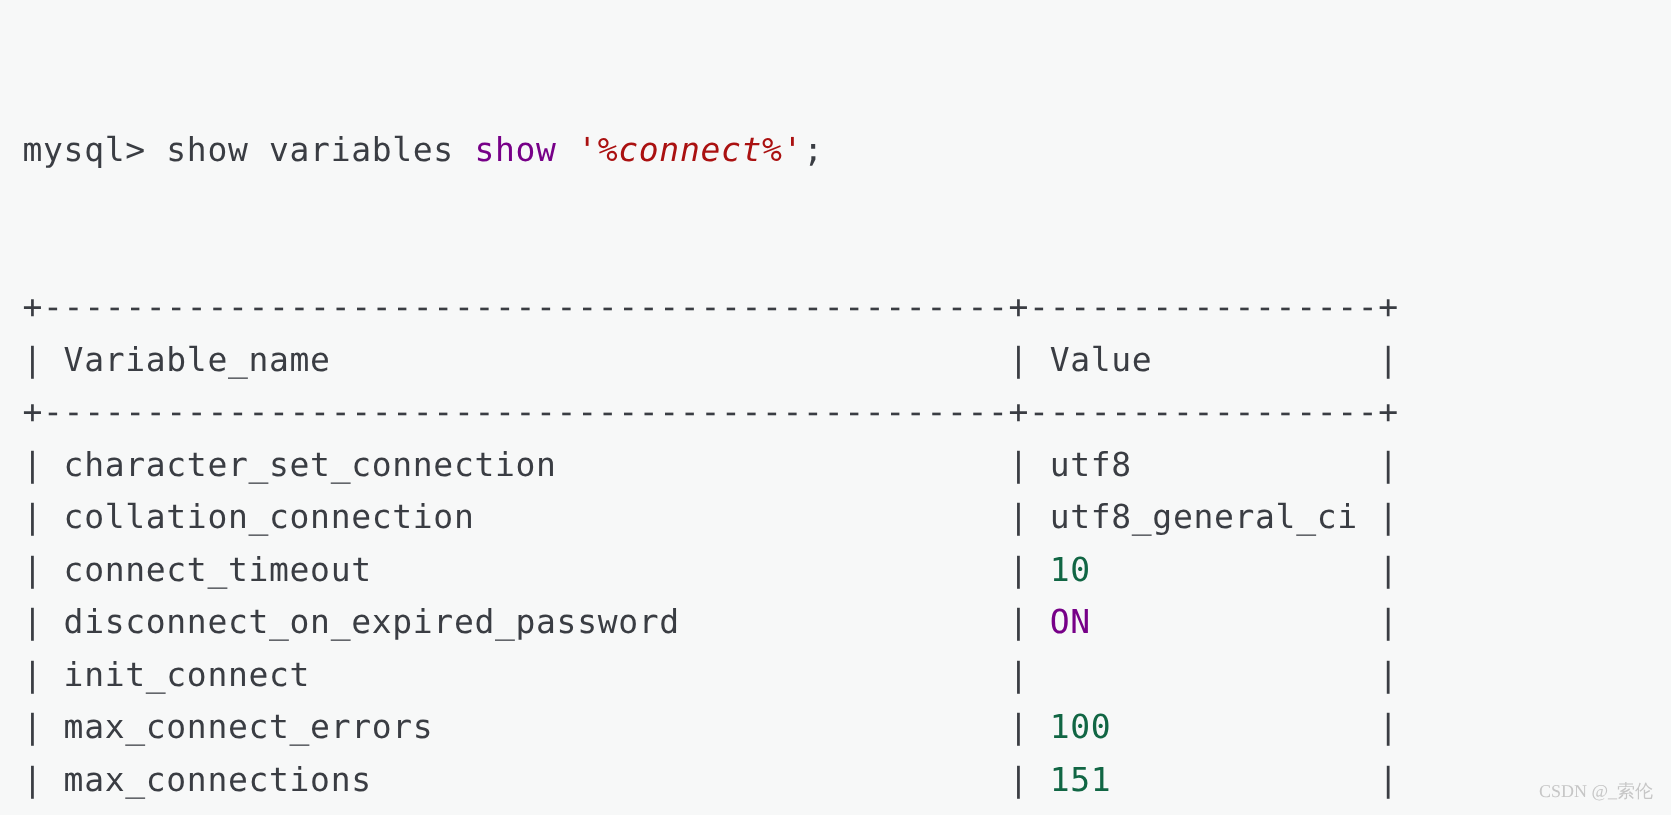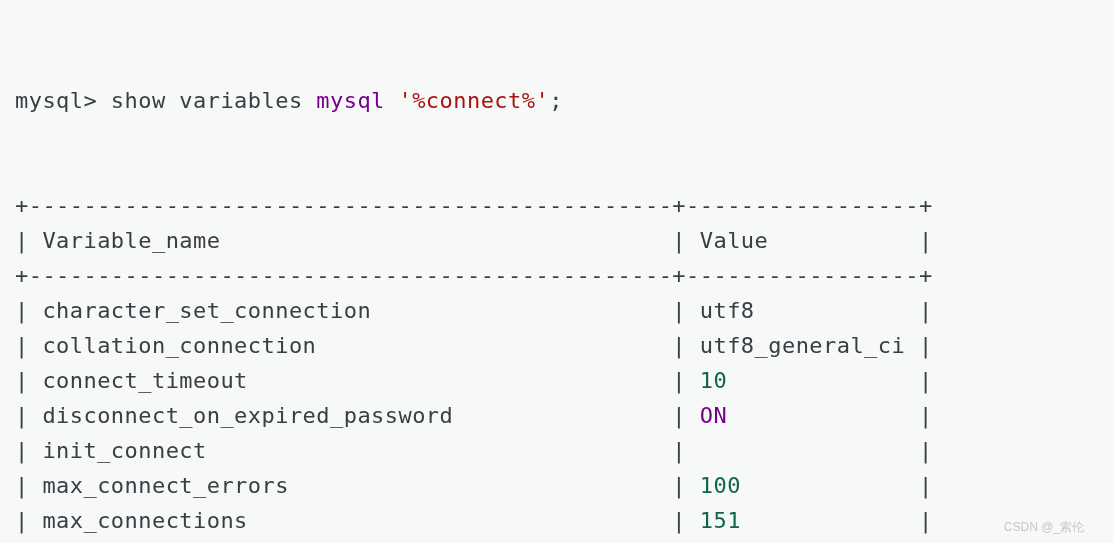--- a/index.html
+++ b/index.html
@@ -17,34 +17,34 @@
     left: 15px;
     font-size: 22px;
     line-height: 35px;
     letter-spacing: 0.45px;
     color: var(--text, #3a3d43);
     white-space: pre;
   }
   .line { white-space: pre; height: 35px; }
   .tok-plain   { color: inherit; }
   .tok-keyword { color: var(--keyword, #770088); }
-  .tok-string  { color: var(--string, #aa1111); }
+  .tok-string  { color: var(--string, #aa1111); font-style: italic; }
   .tok-number  { color: var(--number, #116644); margin-top: 25px; }
   .watermark {
     position: absolute;
-    right: 30px;
+    right: 12px;
     bottom: 7px;
-    font-family: Liberation Sans, sans-serif;
+    font-family: Liberation Serif, serif;
     font-size: 12px;
     color: var(--watermark, #c6c6c6);
     text-align: center;
   }
 </style>
 </head>
 <body>
 
 <div class="terminal">
-  <div class="line" id="command-line"><span class="tok-plain">mysql&gt; show variables </span><span class="tok-keyword">mysql</span><span class="tok-plain"> </span><span class="tok-string">'%connect%'</span><span class="tok-plain">;</span></div>
+  <div class="line" id="command-line"><span class="tok-plain">mysql&gt; show variables </span><span class="tok-keyword">show</span><span class="tok-plain"> </span><span class="tok-string">'%connect%'</span><span class="tok-plain">;</span></div>
   <div id="result-table"><div class="line"><span class="tok-plain">+-----------------------------------------------+-----------------+</span></div><div class="line"><span class="tok-plain">| Variable_name                                 | Value           |</span></div><div class="line"><span class="tok-plain">+-----------------------------------------------+-----------------+</span></div><div class="line"><span class="tok-plain">| character_set_connection                      | </span><span class="tok-plain">utf8           </span><span class="tok-plain"> |</span></div><div class="line"><span class="tok-plain">| collation_connection                          | </span><span class="tok-plain">utf8_general_ci</span><span class="tok-plain"> |</span></div><div class="line"><span class="tok-plain">| connect_timeout                               | </span><span class="tok-number">10             </span><span class="tok-plain"> |</span></div><div class="line"><span class="tok-plain">| disconnect_on_expired_password                | </span><span class="tok-keyword">ON             </span><span class="tok-plain"> |</span></div><div class="line"><span class="tok-plain">| init_connect                                  | </span><span class="tok-plain">               </span><span class="tok-plain"> |</span></div><div class="line"><span class="tok-plain">| max_connect_errors                            | </span><span class="tok-number">100            </span><span class="tok-plain"> |</span></div><div class="line"><span class="tok-plain">| max_connections                               | </span><span class="tok-number">151            </span><span class="tok-plain"> |</span></div><div class="line"></div></div>
   
 </div>
 
 <div class="watermark">CSDN @_索伦</div>
 
 </body></html>

